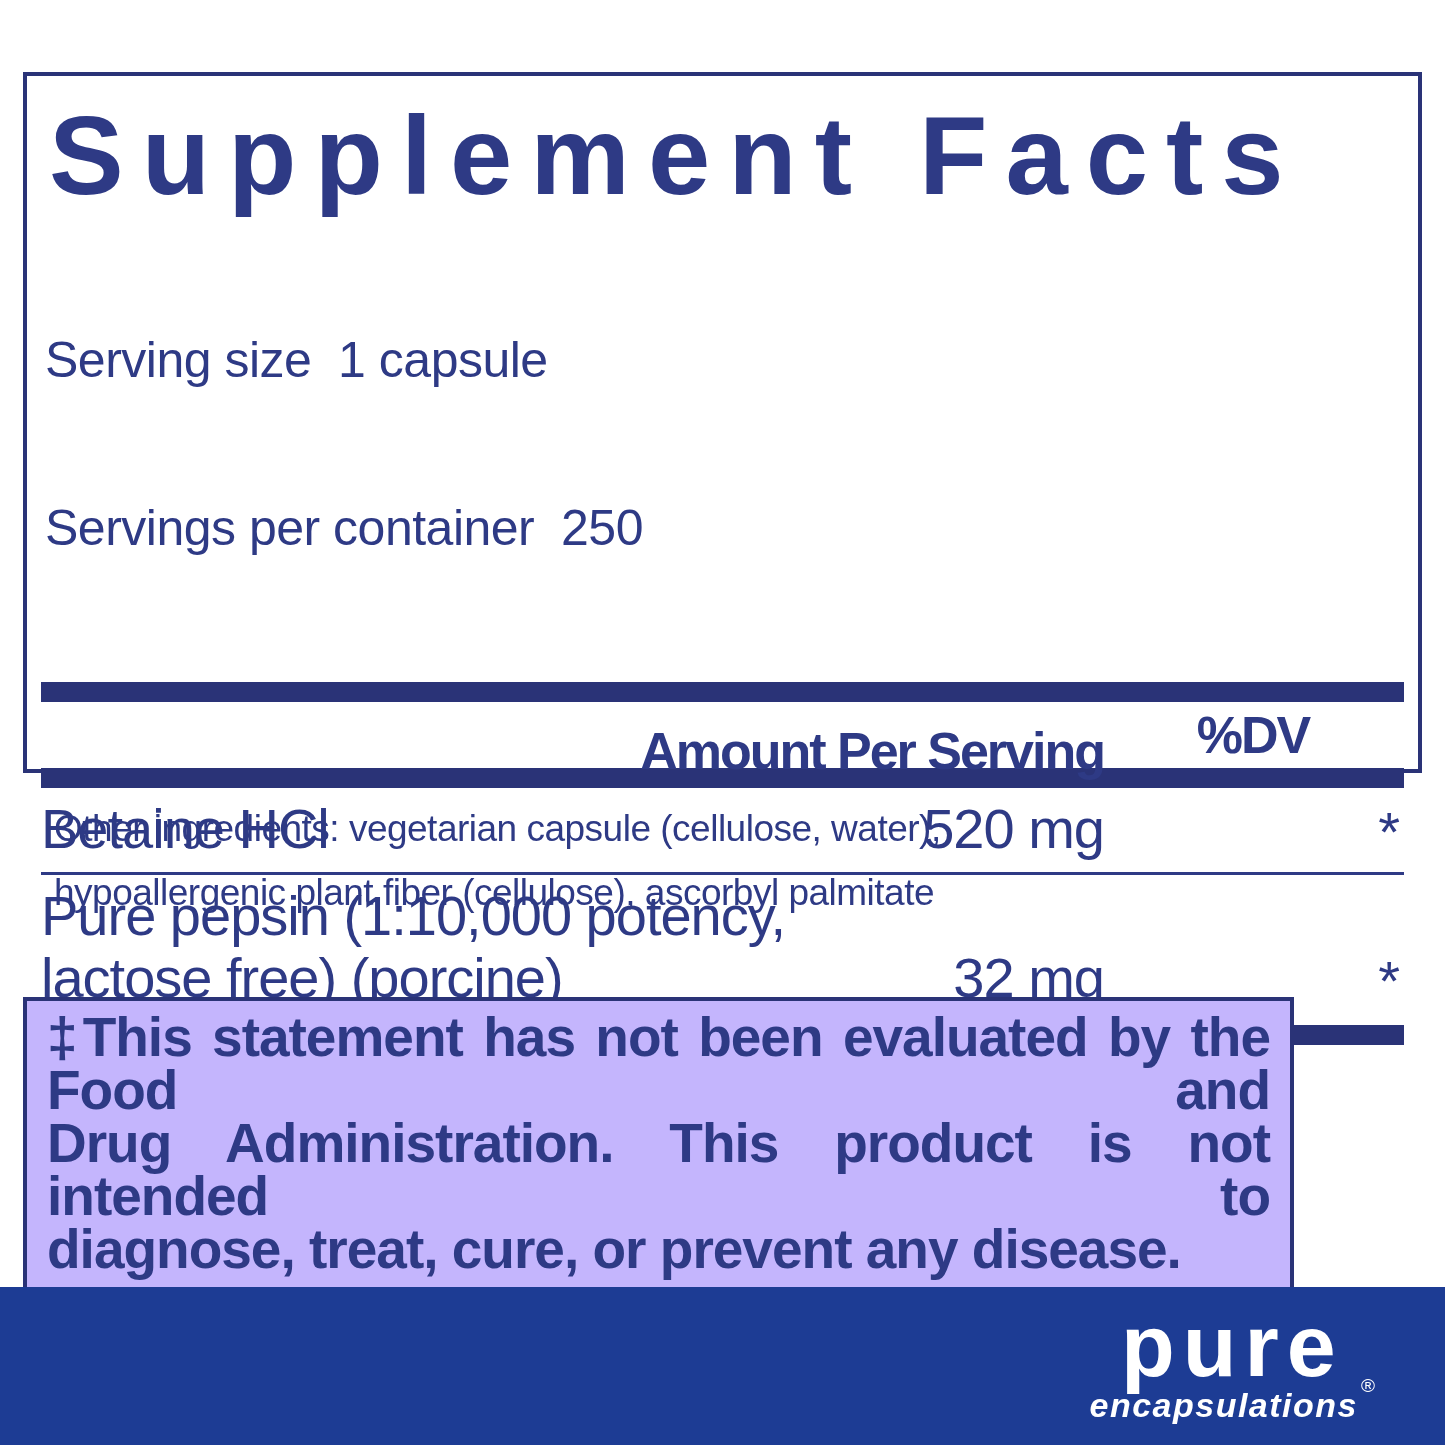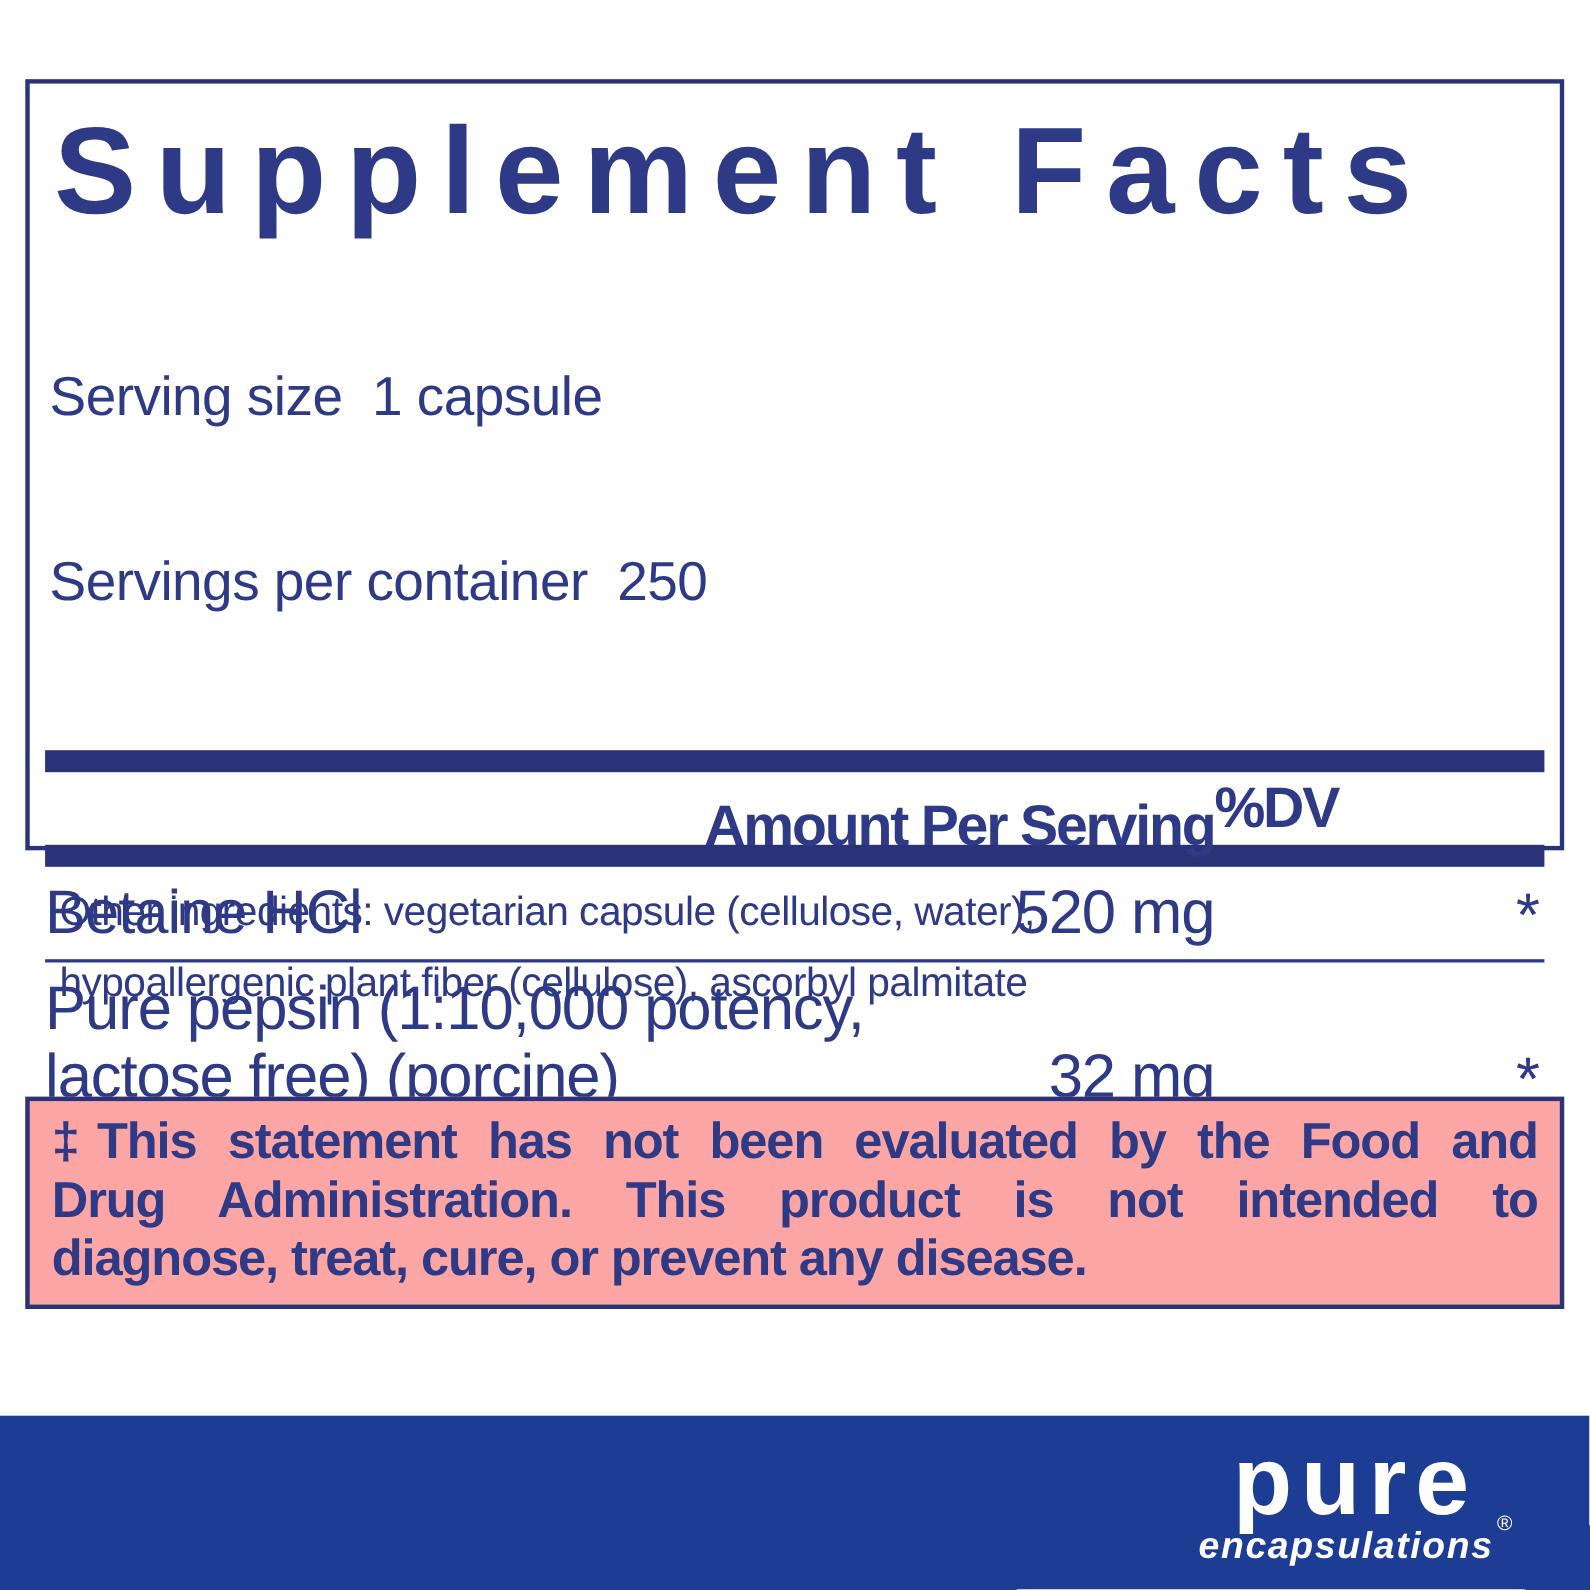--- a/index.html
+++ b/index.html
@@ -47,21 +47,21 @@
   .header-row {
     display: flex;
     align-items: center;
     height: 66px;
     font-weight: bold;
     font-size: 52px;
     letter-spacing: -2px;
     white-space: nowrap;
   }
   .h-amount { margin-left: auto; margin-top: 32px; }
-  .h-dv { width: 300px; text-align: left; padding-right: 2px; }
+  .h-dv { width: 300px; text-align: center; padding-right: 2px; }
 
   .row { display: flex; align-items: flex-end; padding: 10px 0 12px; }
   .row.ruled { border-top: 3px solid var(--ink); padding-bottom: 16px; }
   .col-name  { flex: 1; font-size: 56px; line-height: 62px; letter-spacing: -1px; }
   .col-amount{ width: 190px; text-align: right; font-size: 56px; line-height: 62px; letter-spacing: -1px; white-space: nowrap; }
   .col-dv    { width: 300px; text-align: right; font-size: 56px; line-height: 56px; padding-right: 4px; }
 
   .footnote {
     margin: 10px 0 0 32px;
     font-size: 50px;
@@ -77,28 +77,28 @@
     font-size: 37px;
     line-height: 64px;
     letter-spacing: -0.5px;
   }
   .other-line { white-space: nowrap; }
 
   
   .fda-box {
     position: absolute;
     left: 23px; top: 997px;
-    width: 1399px;
+    width: 1271px;
     border: 4px solid var(--bar);
     padding: 10px 20px 16px;
     font-weight: bold;
-    font-size: 46px;
+    font-size: 55px;
     line-height: 53px;
     letter-spacing: -1px;
-    background: #fca5a5;
+    background: #c4b5fd;
   }
   .fda-line { text-align: justify; text-align-last: justify; }
   .fda-line.last { text-align-last: left; }
 
   
   .logo-band {
     position: absolute;
     left: 0; top: 1287px;
     width: 1445px; height: 158px;
     background: var(--logobg);

